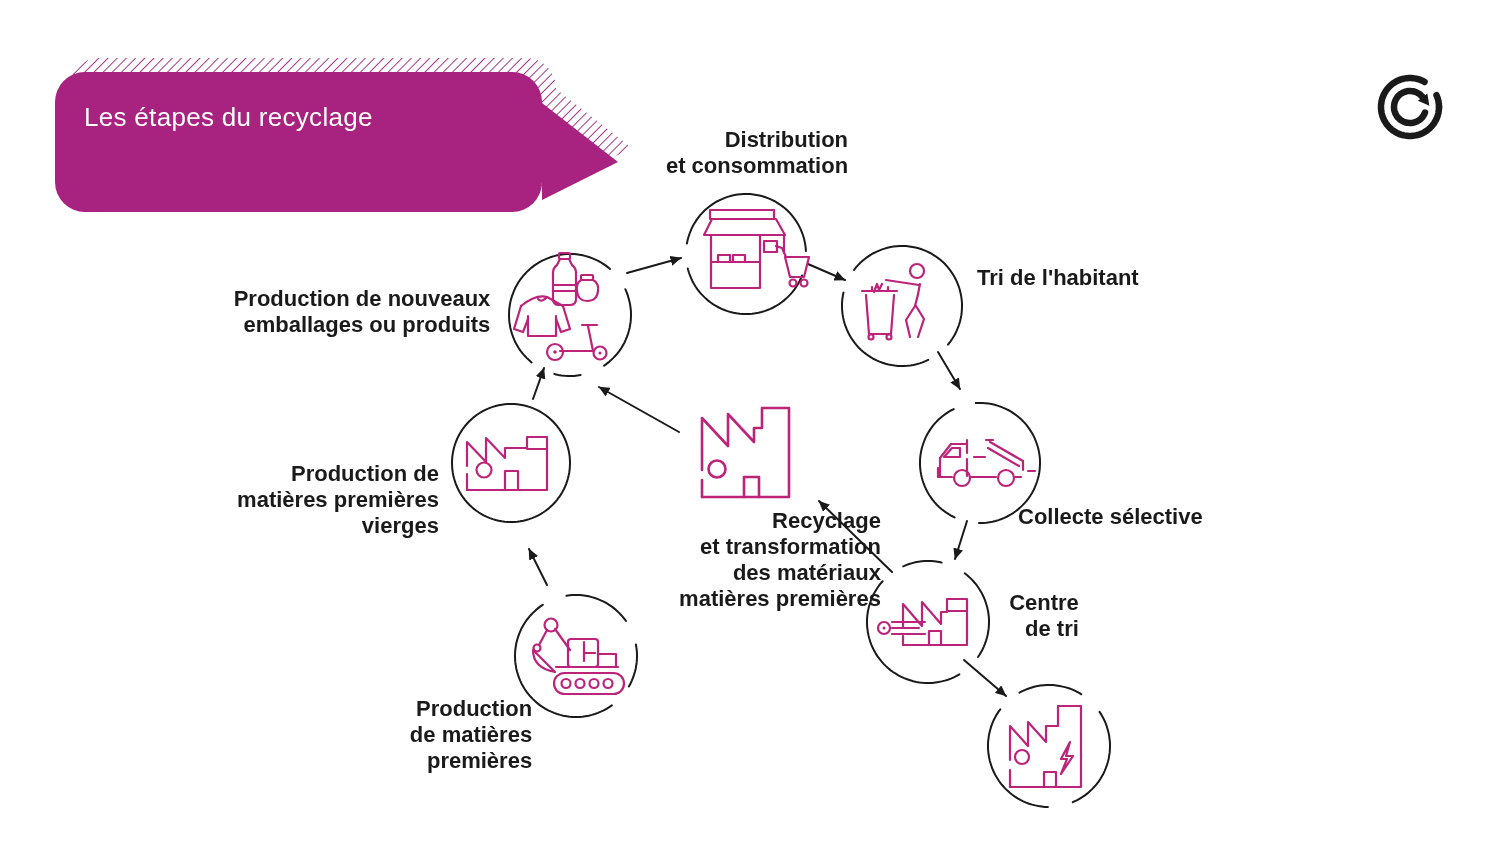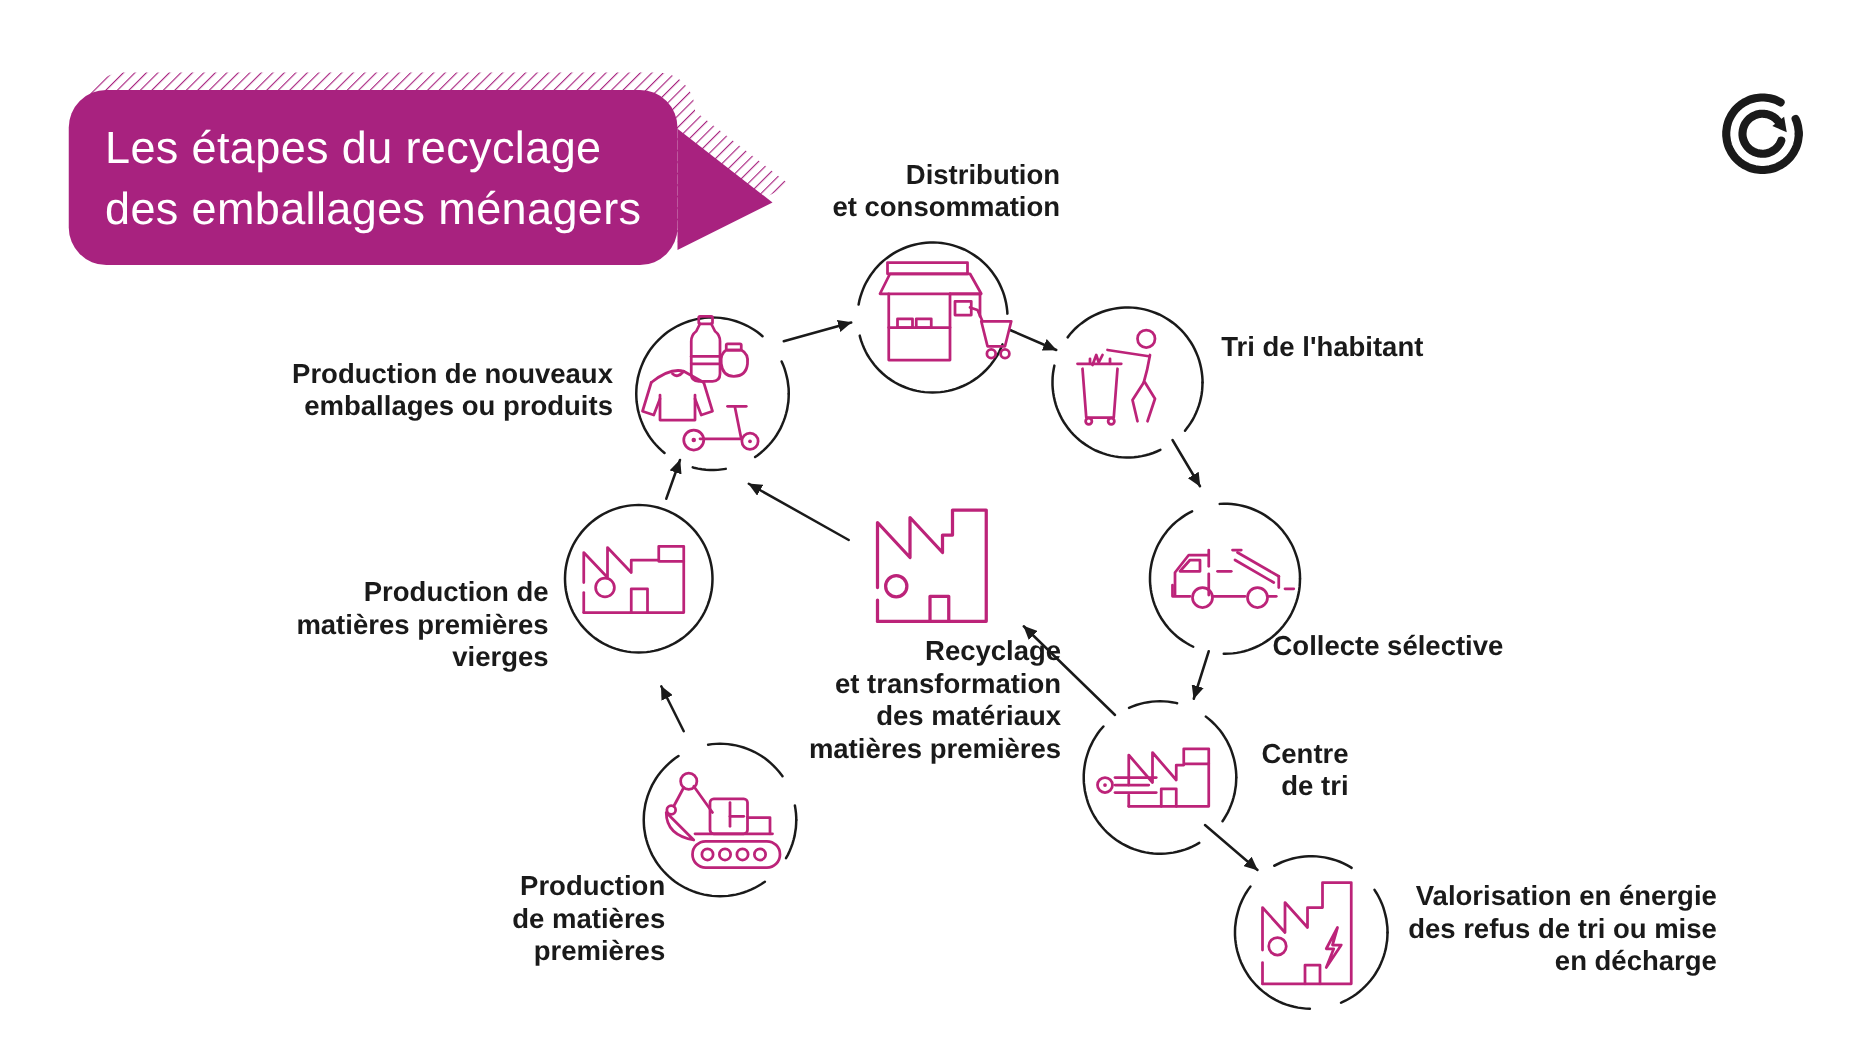--- a/index.html
+++ b/index.html
@@ -5,21 +5,21 @@
   html,body{margin:0;padding:0;background:#fff;}
   .stage{
     position:relative;width:1500px;height:844px;overflow:hidden;
     background:var(--bg,#fff);
     font-family:"Liberation Sans",sans-serif;
     --bubble:#A8227F; --icon:#BC2379; --line:#1a1a1a; --text:#1a1a1a; --bg:#ffffff;
   }
   .stage svg.canvas{position:absolute;left:0;top:0;}
   .title{
     position:absolute;left:84px;top:93px;color:#fff;
-    font-size:36px;line-height:49px;font-weight:400;letter-spacing:.3px;white-space:nowrap;
+    font-size:26px;line-height:49px;font-weight:400;letter-spacing:.3px;white-space:nowrap;
   }
   .label{
     position:absolute;color:var(--text,#1a1a1a);font-weight:700;
     font-size:22px;line-height:26px;white-space:nowrap;
   }
   .label.center{transform:translateX(-50%);text-align:right;}
   .icon{stroke:var(--icon,#BC2379);fill:none;stroke-width:2.2;stroke-linecap:round;stroke-linejoin:round;}
   .icon .fill{fill:var(--icon,#BC2379);stroke:none;}
   .icon.big{stroke-width:2.6;}
 </style>
@@ -214,48 +214,42 @@
       <path d="M582,325 H597"></path>
       <circle cx="555" cy="352" r="8"></circle>
       <circle cx="555" cy="352" r="1.8" class="fill"></circle>
       <circle cx="600" cy="353" r="6.5"></circle>
       <circle cx="600" cy="353" r="1.5" class="fill"></circle>
     </g>
   </svg>
 
   <div class="title">
     <div>Les étapes du recyclage</div>
-    <div>des emballages ménagers</div>
   </div>
 
   <div class="label center" style="left:757px;top:127px">
     <div>Distribution</div>
     <div>et consommation</div>
   </div>
 
   <div class="label" style="left:977px;top:265px">
     <div>Tri de l'habitant</div>
   </div>
 
   <div class="label" style="left:1018px;top:504px">
     <div>Collecte sélective</div>
   </div>
 
   <div class="label center" style="left:1044px;top:590px">
     <div>Centre</div>
     <div>de tri</div>
   </div>
 
-  <div class="label center" style="left:1250px;top:704px">
-    <div>Valorisation en énergie</div>
-    <div>des refus de tri ou mise</div>
-    <div>en décharge</div>
-  </div>
-
-  <div class="label center" style="left:748px;top:508px">
+
+  <div class="label center" style="left:780px;top:508px">
     <div>Recyclage</div>
     <div>et transformation</div>
     <div>des matériaux</div>
     <div>matières premières</div>
   </div>
 
   <div class="label center" style="left:362px;top:286px">
     <div>Production de nouveaux</div>
     <div>emballages ou produits</div>
   </div>

